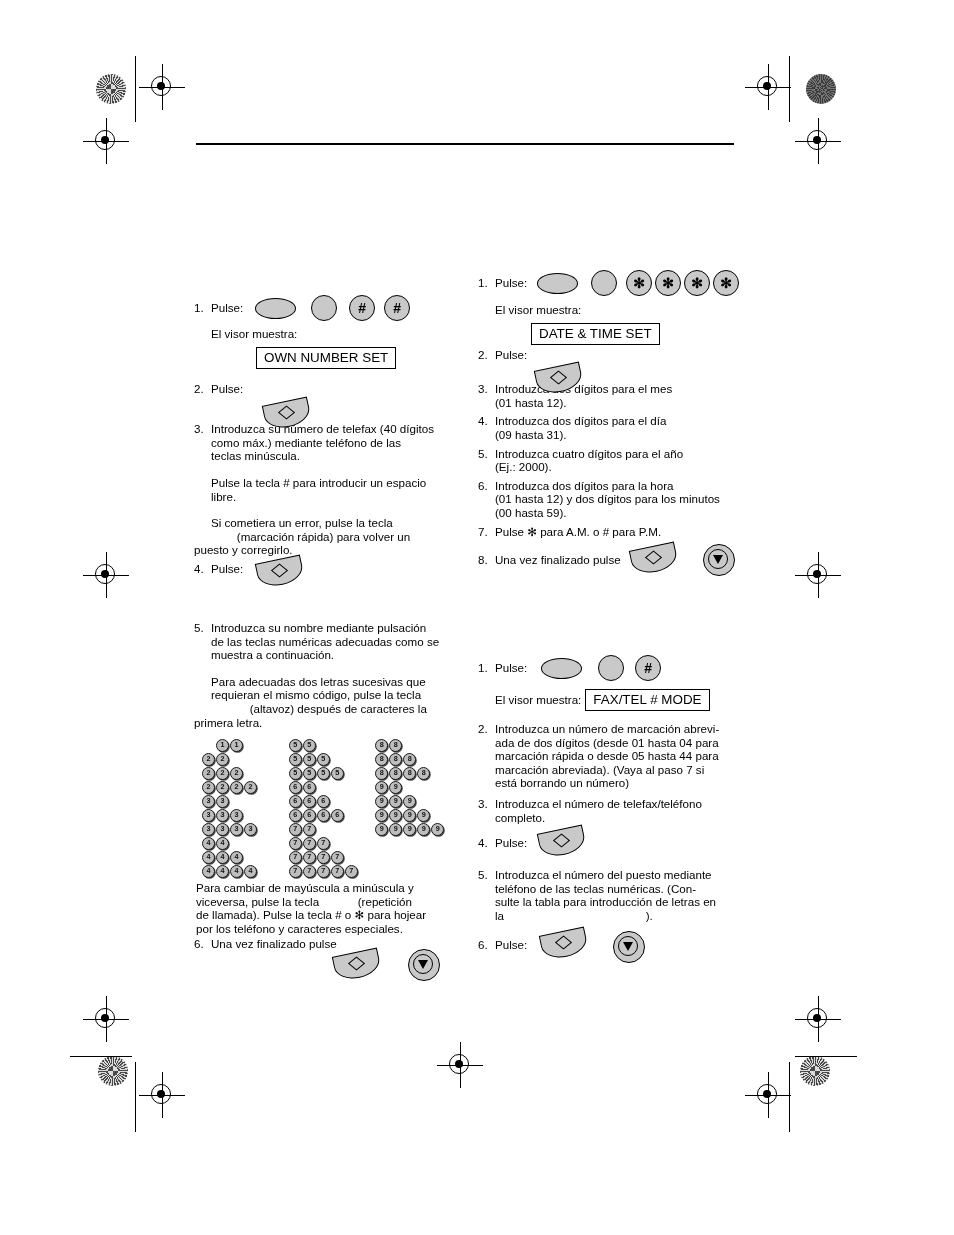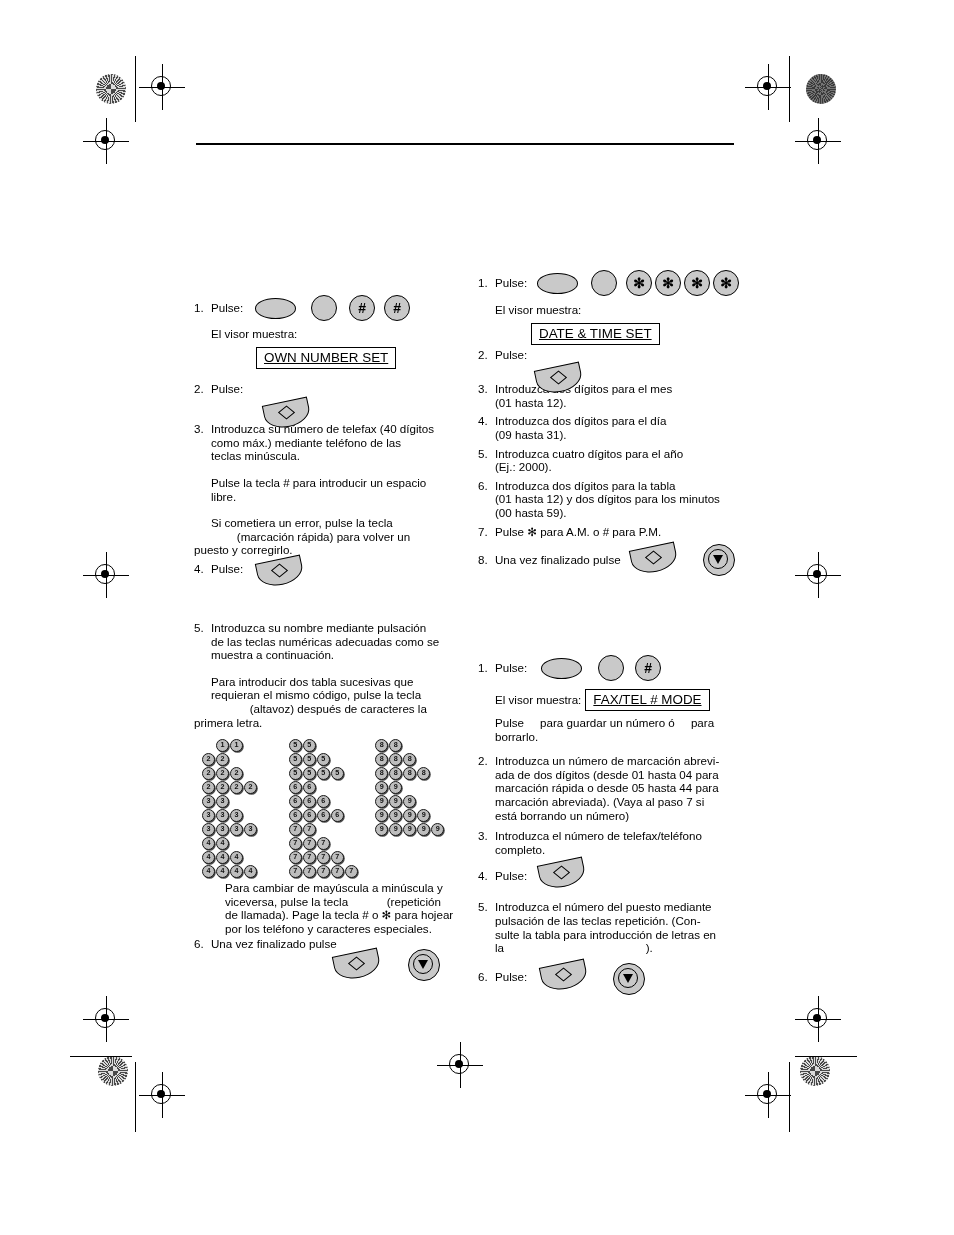--- a/index.html
+++ b/index.html
@@ -219,21 +219,20 @@
 
   
   .display-box {
     display: inline-block;
     border: 1.6px solid #000;
     padding: 2px 7px 3px 7px;
     font-size: 13.4px;
     line-height: 15px;
     background: #fff;
     white-space: nowrap;
-    text-decoration: underline;
   }
 
   
   .char-table {
     display: flex;
     gap: 0px;
     margin-top: 2px;
   }
   .char-col { width: 90px; }
   .char-row {
@@ -412,21 +411,21 @@
 
     <div style="height:36px"></div>
 
     <div class="step">
       <span class="num">5.</span>
       <span class="body">
         <div>Introduzca su nombre mediante pulsación</div>
         <div>de las teclas numéricas adecuadas como se</div>
         <div>muestra a continuación.</div>
         <div style="height:13px"></div>
-        <div>Para introducir dos tabla sucesivas que</div>
+        <div>Para adecuadas dos letras sucesivas que</div>
         <div>requieran el mismo código, pulse la tecla</div>
         <div style="white-space:pre">            (altavoz) después de caracteres la</div>
       </span>
     </div>
     <div>
       <span>primera letra.</span>
     </div>
 
     <div class="char-table" style="margin-top:9px; margin-left:8px;" id="char-table">
         <div class="char-col">
@@ -568,24 +567,24 @@
           <div class="char-row">
             <span class="numkey">9</span>
             <span class="numkey">9</span>
             <span class="numkey">9</span>
             <span class="numkey">9</span>
             <span class="numkey">9</span>
           </div>
         </div>
       </div>
 
-    <div style="margin-left:31px; margin-top:3px;">
+    <div style="margin-left:2px; margin-top:3px;">
       <div>Para cambiar de mayúscula a minúscula y</div>
       <div style="white-space:pre">viceversa, pulse la tecla            (repetición</div>
-      <div>de llamada). Page la tecla # o ✻ para hojear</div>
+      <div>de llamada). Pulse la tecla # o ✻ para hojear</div>
       <div>por los teléfono y caracteres especiales.</div>
     </div>
 
     <div class="step inline-row" style="margin-top:2px;">
       <span class="num">6.</span>
       <span>Una vez finalizado pulse</span>
     </div>
     <div style="margin-left:140px; margin-top:-2px; display:flex; align-items:center;">
       <span class="key-start">
         <span class="shape"></span>
@@ -656,21 +655,21 @@
       <span class="body">
         <div>Introduzca cuatro dígitos para el año</div>
         <div>(Ej.: 2000).</div>
       </span>
     </div>
     <div style="height:5px"></div>
 
     <div class="step">
       <span class="num">6.</span>
       <span class="body">
-        <div>Introduzca dos dígitos para la tabla</div>
+        <div>Introduzca dos dígitos para la hora</div>
         <div>(01 hasta 12) y dos dígitos para los minutos</div>
         <div>(00 hasta 59).</div>
       </span>
     </div>
     <div style="height:5px"></div>
 
     <div class="step">
       <span class="num">7.</span>
       <span class="body">
         <div>Pulse ✻ para A.M. o # para P.M.</div>
@@ -702,27 +701,20 @@
         <span class="key-round" style="margin-left:16px;"></span>
         <span class="key-sym" style="margin-left:11px;">#</span>
       </span>
     </div>
 
     <div class="inline-row" style="margin-top:8px; margin-left:17px;">
       <span>El visor muestra:</span>
       <span class="display-box" style="margin-left:4px;">FAX/TEL # MODE</span>
     </div>
 
-    <div class="step" style="margin-top:5px;">
-      <span class="num"></span>
-      <span class="body">
-        <div style="white-space:pre">Pulse     para guardar un número ó     para</div>
-        <div>borrarlo.</div>
-      </span>
-    </div>
     <div style="height:11px"></div>
 
     <div class="step">
       <span class="num">2.</span>
       <span class="body">
         <div>Introduzca un número de marcación abrevi-</div>
         <div>ada de dos dígitos (desde 01 hasta 04 para</div>
         <div>marcación rápida o desde 05 hasta 44 para</div>
         <div>marcación abreviada). (Vaya al paso 7 si</div>
         <div>está borrando un número)</div>
@@ -746,21 +738,21 @@
         <span class="shape"></span>
           <span class="diamond"></span>
       </span>
     </div>
     <div style="height:13px"></div>
 
     <div class="step">
       <span class="num">5.</span>
       <span class="body">
         <div>Introduzca el número del puesto mediante</div>
-        <div>pulsación de las teclas repetición. (Con-</div>
+        <div>teléfono de las teclas numéricas. (Con-</div>
         <div>sulte la tabla para introducción de letras en</div>
         <div style="white-space:pre">la                                            ).</div>
       </span>
     </div>
     <div style="height:4px"></div>
 
     <div class="step inline-row">
       <span class="num">6.</span>
       <span>Pulse:</span>
       <span class="key-start" style="margin-left:14px; margin-top:-2px;">

